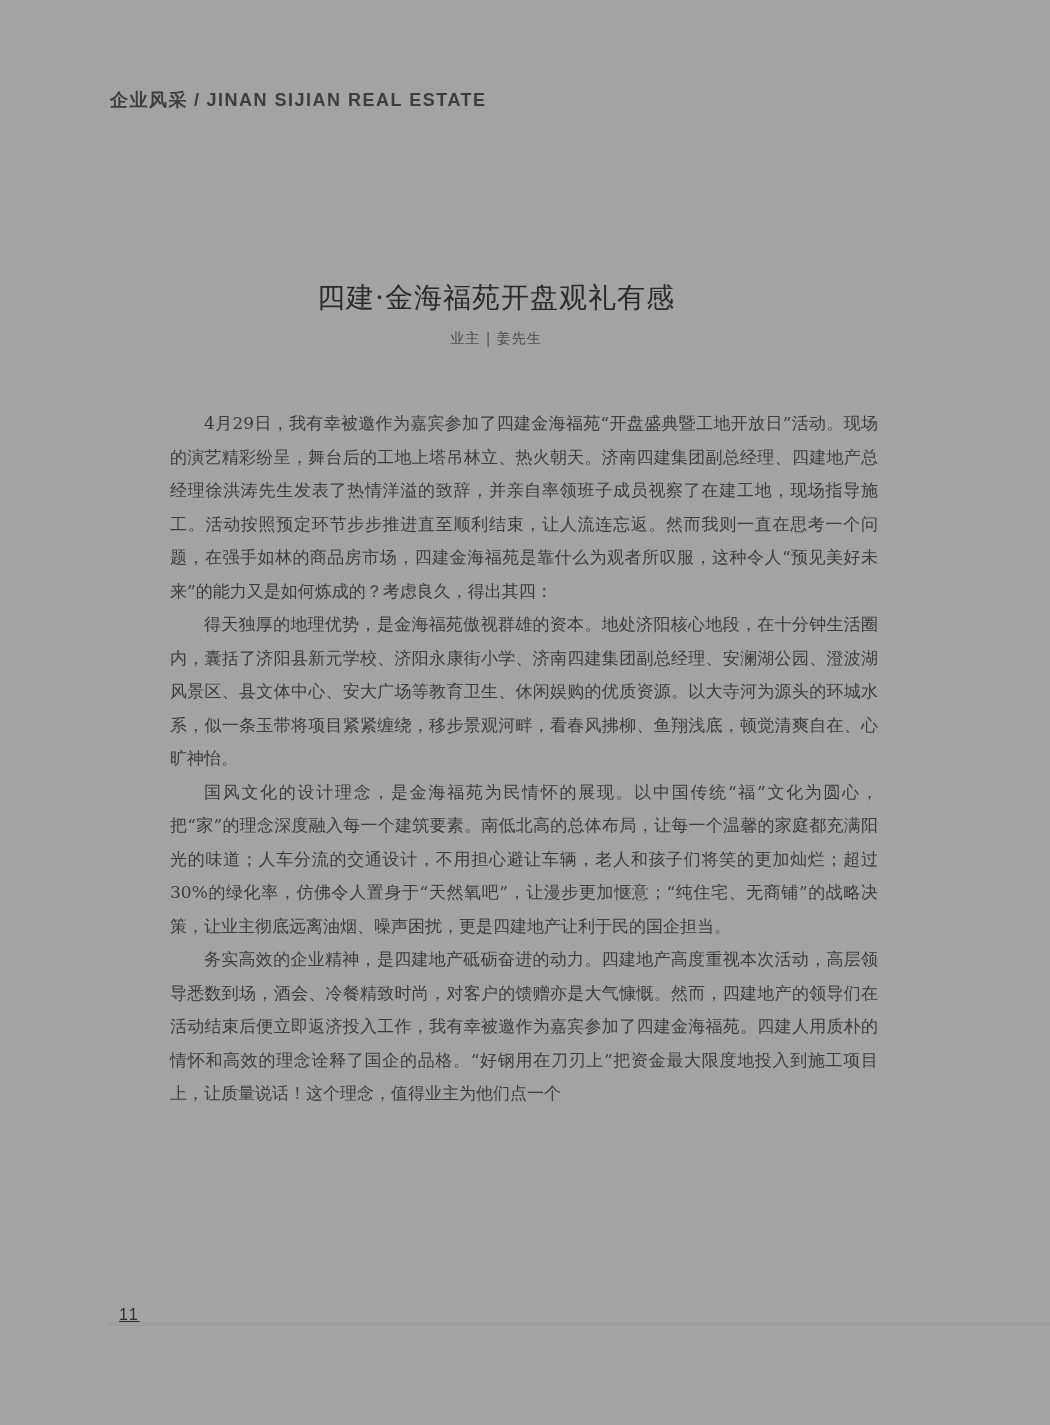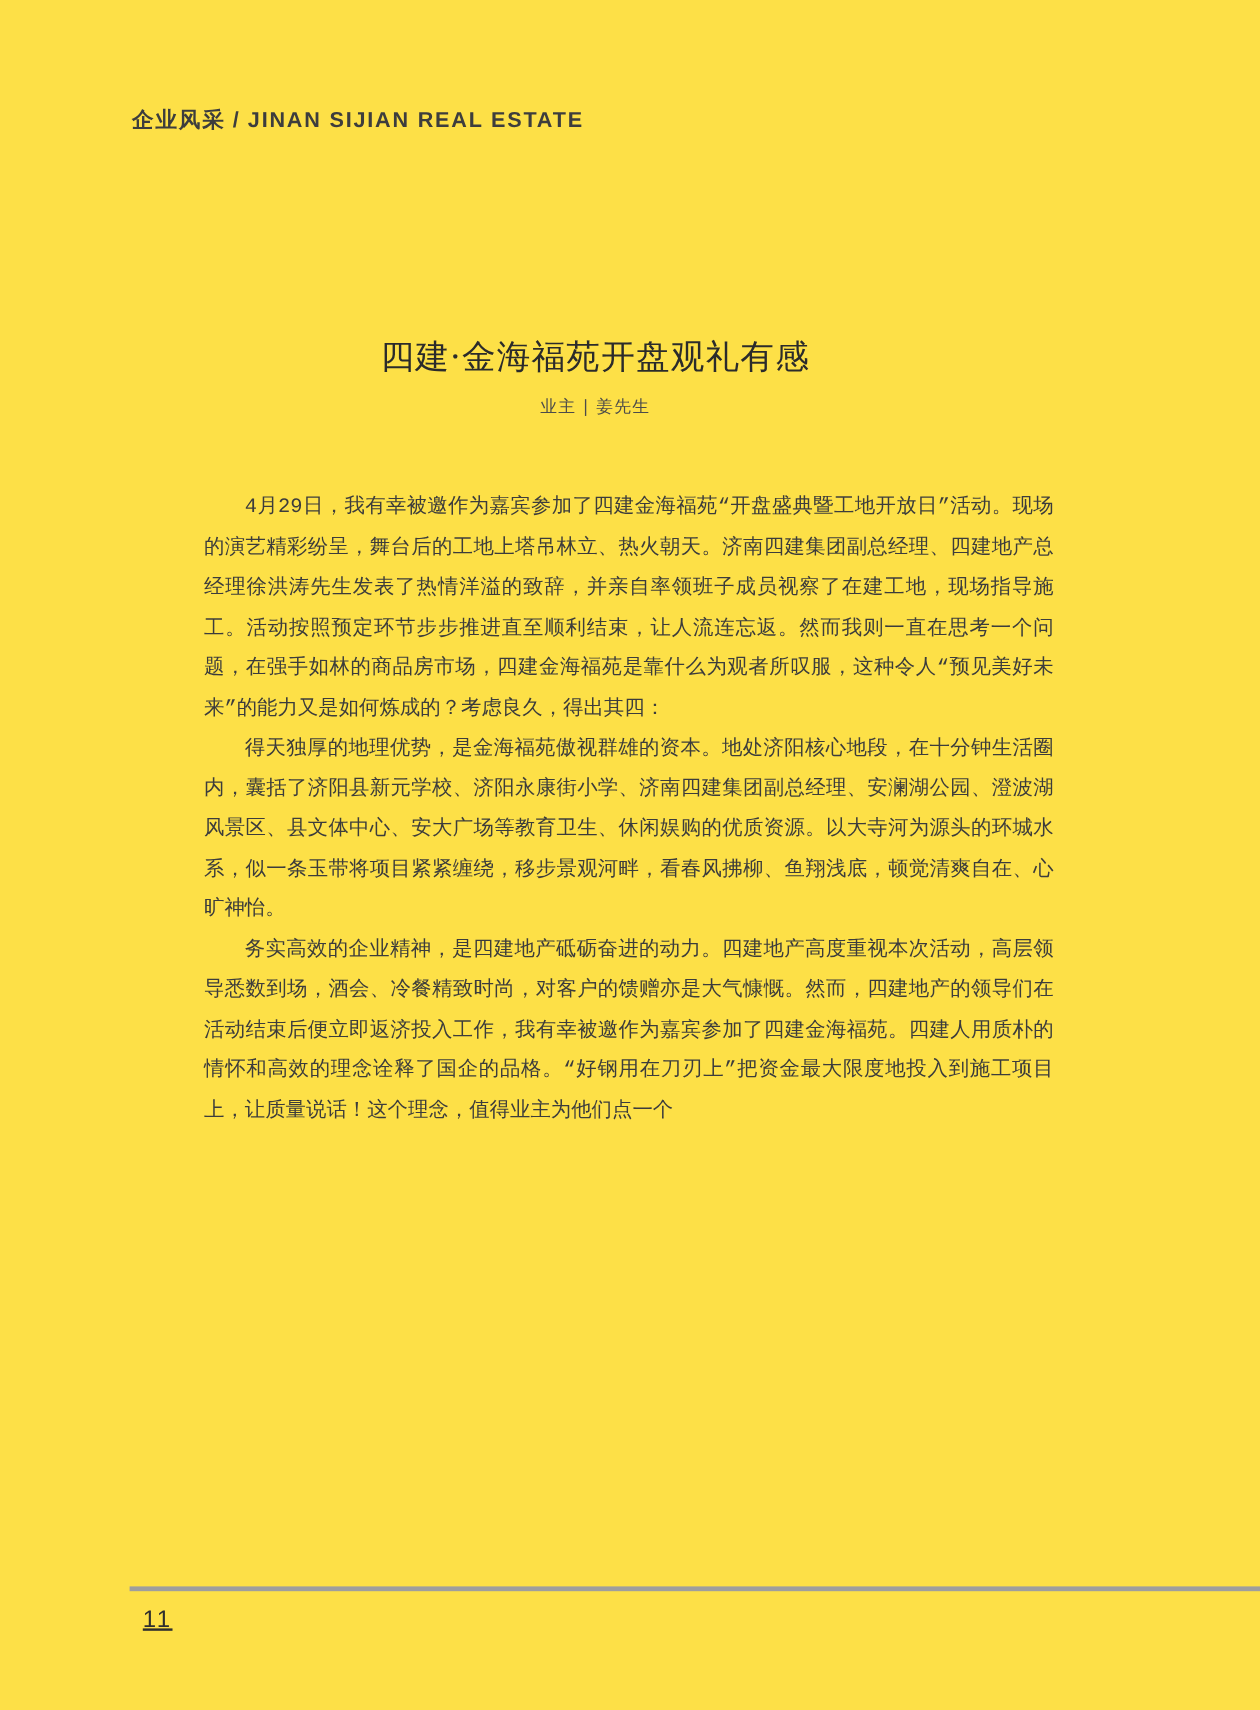--- a/index.html
+++ b/index.html
@@ -4,21 +4,21 @@
 <style>
   html, body {
     margin: 0;
     padding: 0;
     background: #ffffff;
   }
   .page {
     position: relative;
     width: 1050px;
     height: 1425px;
-    background: #fde047;
+    background: #a3a3a3;
     overflow: hidden;
     font-family: "DejaVu Serif", serif;
   }
   .header {
     position: absolute;
     left: 110px;
     top: 88px;
     font-family: "Liberation Sans", sans-serif;
     font-weight: bold;
     font-size: 18px;
@@ -58,36 +58,35 @@
     width: 708px;
     font-size: 17px;
     line-height: 33.5px;
     color: #3c3c3c;
     text-align: justify;
   }
   .article-body p {
     margin: 0;
     padding: 0;
     text-indent: 2em;
-    font-family: Liberation Mono, monospace;
   }
   .footer-rule {
     position: absolute;
     left: 108px;
     right: 0;
     top: 1322px;
     height: 4px;
     background: #9e9e9e;
   }
   .page-number {
     position: absolute;
     left: 119px;
-    top: 1339px;
+    top: 1306px;
     font-family: "Liberation Sans", sans-serif;
-    font-size: 20px;
+    font-size: 16px;
     letter-spacing: 2px;
     color: #2e2e2e;
     text-decoration: underline;
   }
 </style>
 </head>
 <body>
 
 <div class="page">
 
@@ -96,20 +95,21 @@
   </div>
 
   <div class="title-block">
     <h1 class="article-title">四建·金海福苑开盘观礼有感</h1>
     <div class="byline">业主 | 姜先生</div>
   </div>
 
   <div class="article-body">
     <p>4月29日，我有幸被邀作为嘉宾参加了四建金海福苑“开盘盛典暨工地开放日”活动。现场的演艺精彩纷呈，舞台后的工地上塔吊林立、热火朝天。济南四建集团副总经理、四建地产总经理徐洪涛先生发表了热情洋溢的致辞，并亲自率领班子成员视察了在建工地，现场指导施工。活动按照预定环节步步推进直至顺利结束，让人流连忘返。然而我则一直在思考一个问题，在强手如林的商品房市场，四建金海福苑是靠什么为观者所叹服，这种令人“预见美好未来”的能力又是如何炼成的？考虑良久，得出其四：</p>
     <p>得天独厚的地理优势，是金海福苑傲视群雄的资本。地处济阳核心地段，在十分钟生活圈内，囊括了济阳县新元学校、济阳永康街小学、济南四建集团副总经理、安澜湖公园、澄波湖风景区、县文体中心、安大广场等教育卫生、休闲娱购的优质资源。以大寺河为源头的环城水系，似一条玉带将项目紧紧缠绕，移步景观河畔，看春风拂柳、鱼翔浅底，顿觉清爽自在、心旷神怡。</p>
+    <p>国风文化的设计理念，是金海福苑为民情怀的展现。以中国传统“福”文化为圆心，把“家”的理念深度融入每一个建筑要素。南低北高的总体布局，让每一个温馨的家庭都充满阳光的味道；人车分流的交通设计，不用担心避让车辆，老人和孩子们将笑的更加灿烂；超过30%的绿化率，仿佛令人置身于“天然氧吧”，让漫步更加惬意；“纯住宅、无商铺”的战略决策，让业主彻底远离油烟、噪声困扰，更是四建地产让利于民的国企担当。</p>
     <p>务实高效的企业精神，是四建地产砥砺奋进的动力。四建地产高度重视本次活动，高层领导悉数到场，酒会、冷餐精致时尚，对客户的馈赠亦是大气慷慨。然而，四建地产的领导们在活动结束后便立即返济投入工作，我有幸被邀作为嘉宾参加了四建金海福苑。四建人用质朴的情怀和高效的理念诠释了国企的品格。“好钢用在刀刃上”把资金最大限度地投入到施工项目上，让质量说话！这个理念，值得业主为他们点一个</p>
   </div>
 
   <div class="footer-rule"></div>
 
   <div class="page-number">11</div>
 
 </div>
 
 </body></html>

